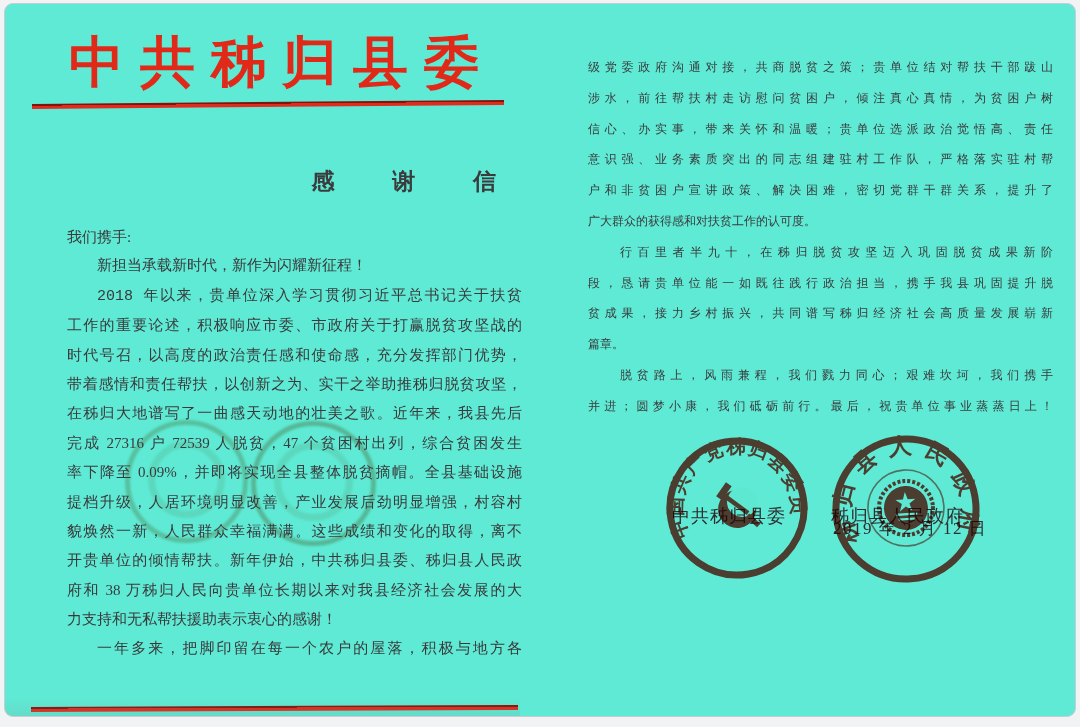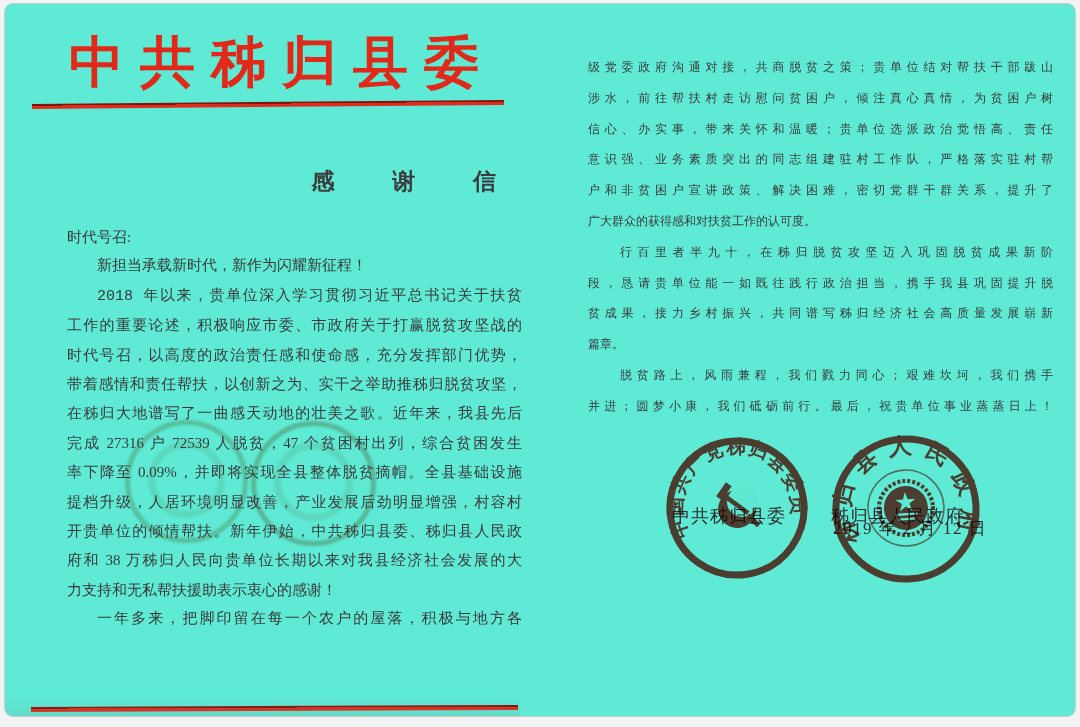--- a/index.html
+++ b/index.html
@@ -91,30 +91,31 @@
 
   <div class="org-title">中共秭归县委</div>
   <div class="head-rule"></div>
 
   <div class="letter-title">感 谢 信</div>
 
   <div class="bleed bleed-a"></div>
   <div class="bleed bleed-b"></div>
 
   <div class="body-left">
-    <span class="ln">时代号召:</span>
+    <span class="ln">我们携手:</span>
     <span class="ln ind">新担当承载新时代，新作为闪耀新征程！</span>
     <span class="ln ind j">2018 年以来，贵单位深入学习贯彻习近平总书记关于扶贫</span>
     <span class="ln j">工作的重要论述，积极响应市委、市政府关于打赢脱贫攻坚战的</span>
     <span class="ln j">时代号召，以高度的政治责任感和使命感，充分发挥部门优势，</span>
     <span class="ln j">带着感情和责任帮扶，以创新之为、实干之举助推秭归脱贫攻坚，</span>
     <span class="ln j">在秭归大地谱写了一曲感天动地的壮美之歌。近年来，我县先后</span>
     <span class="ln j">完成 27316 户 72539 人脱贫，47 个贫困村出列，综合贫困发生</span>
     <span class="ln j">率下降至 0.09%，并即将实现全县整体脱贫摘帽。全县基础设施</span>
     <span class="ln j">提档升级，人居环境明显改善，产业发展后劲明显增强，村容村</span>
+    <span class="ln j">貌焕然一新，人民群众幸福满满。这些成绩和变化的取得，离不</span>
     <span class="ln j">开贵单位的倾情帮扶。新年伊始，中共秭归县委、秭归县人民政</span>
     <span class="ln j">府和 38 万秭归人民向贵单位长期以来对我县经济社会发展的大</span>
     <span class="ln">力支持和无私帮扶援助表示衷心的感谢！</span>
     <span class="ln ind j">一年多来，把脚印留在每一个农户的屋落，积极与地方各</span>
   </div>
 
   <div class="foot-rule"></div>
   <div class="bottom-shade"></div>
 
   <div class="body-right">

